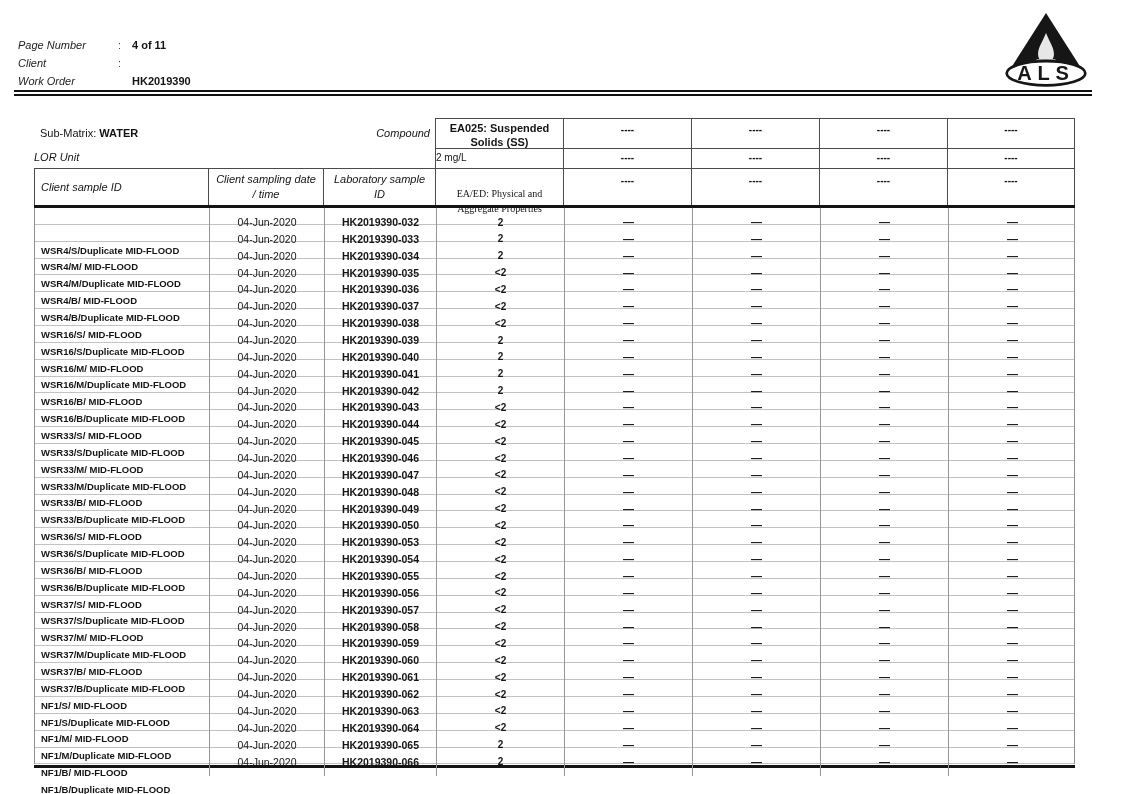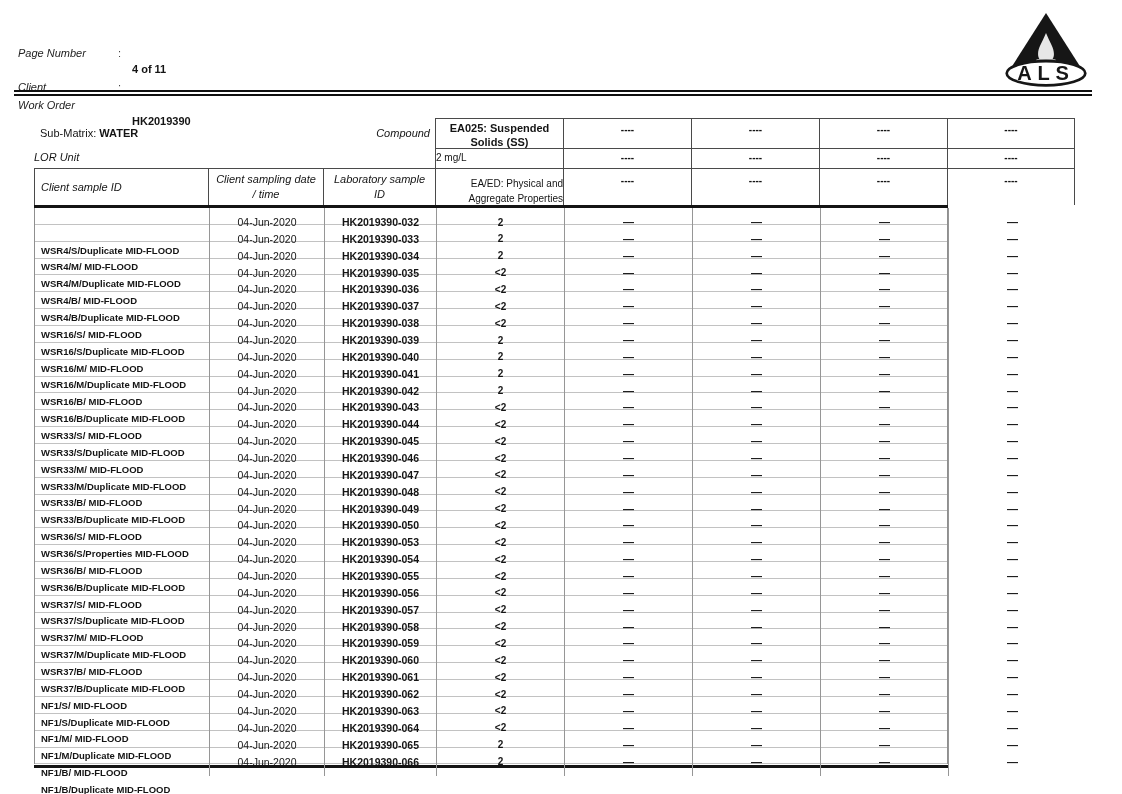--- a/index.html
+++ b/index.html
@@ -6,36 +6,36 @@
   html,body { width:1122px; height:794px; }
   body {
     position:relative;
     background:#ffffff;
     font-family:"Liberation Sans", sans-serif;
     color:#141414;
     overflow:hidden;
   }
 
   
-  .page-header { position:absolute; left:18px; top:44px; }
+  .page-header { position:absolute; left:18px; top:36px; }
   .ph-row { display:flex; font-size:11px; line-height:18px; }
   .ph-label { width:100px; font-style:italic; color:#222; }
   .ph-colon { width:14px; color:#444; }
-  .ph-value { font-weight:bold;margin-top:16px; }
+  .ph-value { font-weight:bold; }
   .ph-value.small { font-size:9.5px; line-height:18px; padding-top:1px; letter-spacing:.2px; }
 
   .logo { position:absolute; left:1000px; top:6px; width:92px; height:86px; }
 
   .top-rule {
     position:absolute; left:14px; top:90px; width:1078px; height:6px;
     border-top:2.5px solid #101010; border-bottom:2.5px solid #101010;
   }
 
   
-  .report-table { position:absolute; left:34px; top:118px; width:914px; }
+  .report-table { position:absolute; left:34px; top:118px; width:1041px; }
 
   .thead, .data-row {
     display:grid;
     grid-template-columns:174px 115px 112px 128px 128px 128px 128px 128px;
   }
   .thead { grid-template-rows:30px 20px 37px; }
 
   .h-free-row1 {
     grid-column:1/4; grid-row:1;
     display:flex; justify-content:space-between; align-items:center;
@@ -54,21 +54,21 @@
   }
   .h-id { grid-column:1; grid-row:3; display:flex; align-items:center; padding-left:6px; font-style:italic; }
   .h-date { grid-column:2; grid-row:3; }
   .h-lab { grid-column:3; grid-row:3; }
   .two-line {
     display:flex; flex-direction:column; justify-content:center;
     text-align:center; font-style:italic; line-height:15px;
   }
   .c-name  { grid-column:4; grid-row:1; font-weight:bold; font-size:11px; text-align:center; line-height:14px; padding-top:2px; font-style:normal; }
   .c-lor   { grid-column:4; grid-row:2; font-size:10px; text-align:left; line-height:18px; }
-  .c-method{ grid-column:4; grid-row:3; font-size:10px; text-align:right; line-height:15px; padding-top:7px; font-style:normal; }
+  .c-method{ grid-column:4; grid-row:3; font-size:10px; text-align:center; line-height:15px; padding-top:17px; font-style:normal;font-family:Liberation Serif, serif; }
   .e-r1 { grid-row:1; text-align:center; font-weight:bold; font-size:10px; padding-top:5px; }
   .e-r2 { grid-row:2; text-align:center; font-weight:bold; font-size:10px; line-height:18px; }
   .e-r3 { grid-row:3; text-align:center; font-weight:bold; font-size:10px; padding-top:6px; }
   .rborder { border-right:1px solid #4a4a4a; }
 
   .thick { height:3px; background:#141414; }
   .thick.bottom { margin-top:1px; }
 
   .data-rows { border-left:1px solid #8f8f8f; border-right:1px solid #8f8f8f; }
   .data-row { height:16.87px; border-bottom:1px solid #c2c2c2; }
@@ -360,21 +360,21 @@
     <div class="dc cell-date">04-Jun-2020</div>
     <div class="dc cell-lab">HK2019390-049</div>
     <div class="dc cell-value">&lt;2</div>
     <div class="dc cell-empty">—</div>
     <div class="dc cell-empty">—</div>
     <div class="dc cell-empty">—</div>
     <div class="dc cell-empty">—</div>
   </div>
 
   <div class="data-row">
-    <div class="dc first cell-sample">WSR36/S/Properties MID-FLOOD</div>
+    <div class="dc first cell-sample">WSR36/S/Duplicate MID-FLOOD</div>
     <div class="dc cell-date">04-Jun-2020</div>
     <div class="dc cell-lab">HK2019390-050</div>
     <div class="dc cell-value">&lt;2</div>
     <div class="dc cell-empty">—</div>
     <div class="dc cell-empty">—</div>
     <div class="dc cell-empty">—</div>
     <div class="dc cell-empty">—</div>
   </div>
 
   <div class="data-row">

